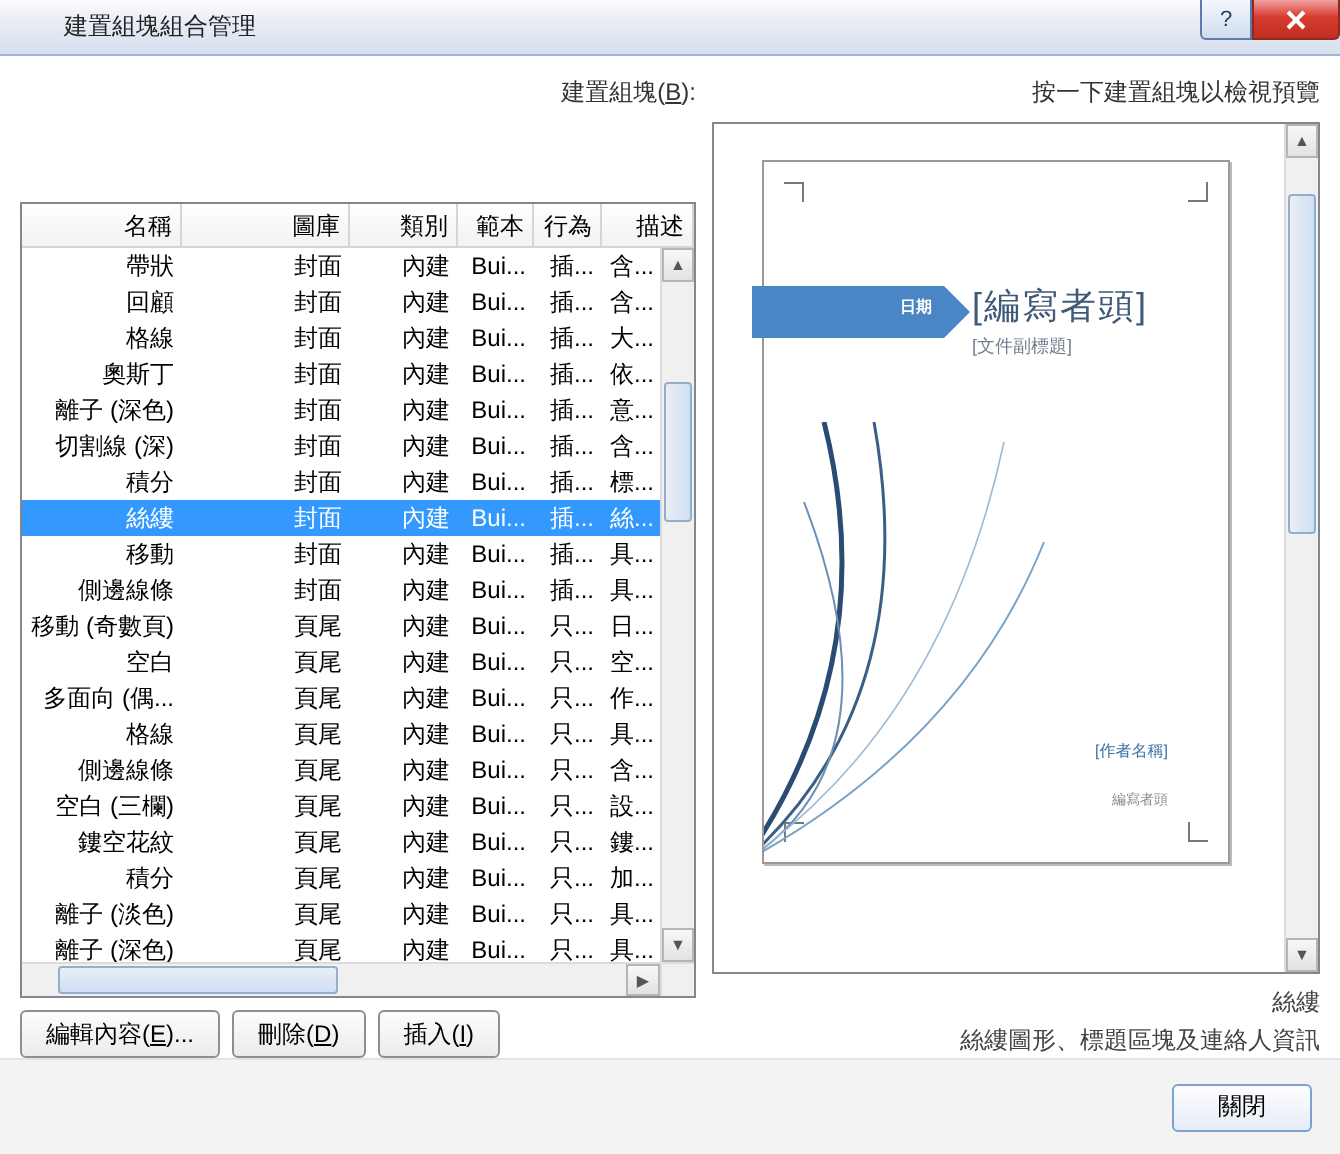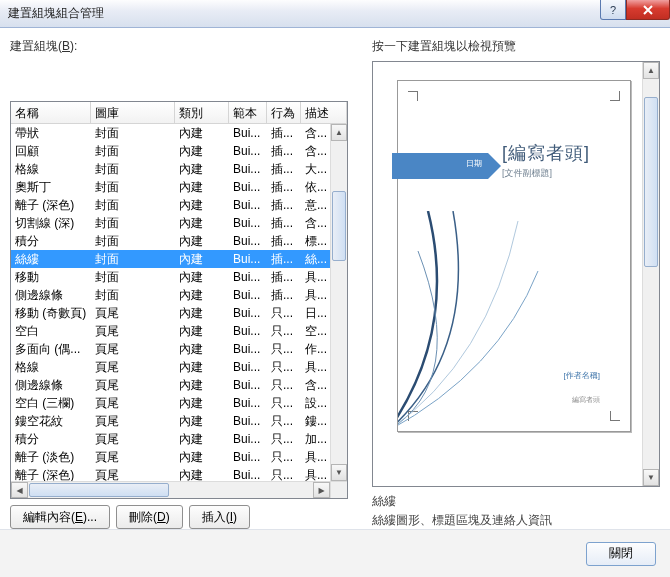--- a/index.html
+++ b/index.html
@@ -1,25 +1,25 @@
 <!DOCTYPE html>
 <html><head>
 <meta charset="utf-8">
 <style>
 * { box-sizing: border-box; margin: 0; padding: 0; font-family: "Microsoft JhengHei", "PMingLiU", sans-serif; }
 body { width: 670px; height: 577px; background: #fff; overflow: hidden; }
 
 .titlebar { height: 28px; background: linear-gradient(#fdfdfe,#e8ecf5 40%,#d7e0ee); border-bottom: 1px solid #9fb4d6; display: flex; align-items: center; padding: 0 0 0 8px; position: relative; }
-.titlebar .title { font-size: 12px; color: #222; }
+.titlebar .title { font-size: 12px; color: #222; margin-left: 24px; }
 .titlebar .btns { position: absolute; right: 0; top: 0; display: flex; }
 .titlebar .tbtn { width: 26px; height: 20px; border: 1px solid #5a7ab0; border-top: none; display: flex; align-items: center; justify-content: center; font-size: 11px; color: #2a3b52; background: linear-gradient(#f4f7fc,#cfdcef); }
 .titlebar .help { border-bottom-left-radius: 3px; }
 .titlebar .close { width: 44px; background: linear-gradient(#f0a0a0,#d73b2f 45%,#c12e22); color: #fff; border-color: #8e2a22; border-bottom-right-radius: 3px; }
 
-.content { display: flex; height: calc(577px - 28px - 48px); padding: 10px 10px 0 10px; gap: 24px; }
+.content { display: flex; height: calc(577px - 28px - 48px); padding: 10px 10px 0 10px; gap: 8px; text-align: right; }
 .panel-left { width: 338px; display: flex; flex-direction: column; }
 .panel-right { flex: 1; display: flex; flex-direction: column; }
 .panel-label { font-size: 12px; color: #333; margin-bottom: 6px; }
 .panel-label u { text-decoration: underline; }
 
 .listbox { border: 1px solid #828790; flex: 1; position: relative; background: #fff; overflow: hidden; margin-top: 40px; }
 .listhead { display: flex; background: linear-gradient(#fff,#f2f2f2); border-bottom: 1px solid #d5d5d5; height: 22px; font-size: 12px; }
 .listhead .col { border-right: 1px solid #d5d5d5; padding: 3px 4px; white-space: nowrap; overflow: hidden; }
 .col.c0 { width: 80px; }
 .col.c1 { width: 84px; }
@@ -57,21 +57,21 @@
 .preview-frame { border: 1px solid #828790; flex: 1; position: relative; background: #fff; overflow: hidden; }
 .preview-frame .vscroll { top: 0; bottom: 0; }
 .preview-frame .vscroll .thumb { top: 18px; height: 170px; }
 .page { position: absolute; left: 24px; top: 18px; width: 234px; height: 352px; background: #fff; border: 1px solid #999; box-shadow: 1px 1px 0 #bbb; }
 .page .crn { position: absolute; border-color: #777; border-style: solid; }
 .crn.tl { top: 10px; left: 10px; width: 10px; height: 10px; border-width: 0 0 1px 1px; transform: rotate(180deg);}
 .crn.tr { top: 10px; right: 10px; width: 10px; height: 10px; border-width: 0 0 1px 1px; transform: rotate(-90deg);}
 .crn.bl { bottom: 10px; left: 10px; width: 10px; height: 10px; border-width: 0 0 1px 1px; transform: rotate(90deg);}
 .crn.br { bottom: 10px; right: 10px; width: 10px; height: 10px; border-width: 0 0 1px 1px; }
 
-.ribbon { position: absolute; left: -6px; top: 72px; width: 96px; height: 26px; background: #4a86c5; }
+.ribbon { position: absolute; left: -6px; top: 62px; width: 96px; height: 26px; background: #4a86c5; font-weight: bold; }
 .ribbon:after { content: ""; position: absolute; right: -13px; top: 0; border-left: 13px solid #4a86c5; border-top: 13px solid transparent; border-bottom: 13px solid transparent; }
 .ribbon .rlabel { position: absolute; right: 6px; top: 5px; font-size: 8px; color: #fff; }
 .doc-title { position: absolute; left: 104px; top: 60px; font-size: 18px; color: #3f5a78; letter-spacing: 1px; }
 .doc-sub { position: absolute; left: 104px; top: 86px; font-size: 9px; color: #6e7f8f; }
 .author { position: absolute; right: 30px; bottom: 50px; font-size: 8px; color: #3b72a8; }
 .author2 { position: absolute; right: 30px; bottom: 26px; font-size: 7px; color: #8b8b8b; }
 
 .preview-info { margin-top: 6px; font-size: 12px; color: #444; }
 .preview-desc { font-size: 12px; color: #444; margin-top: 2px; }
 

